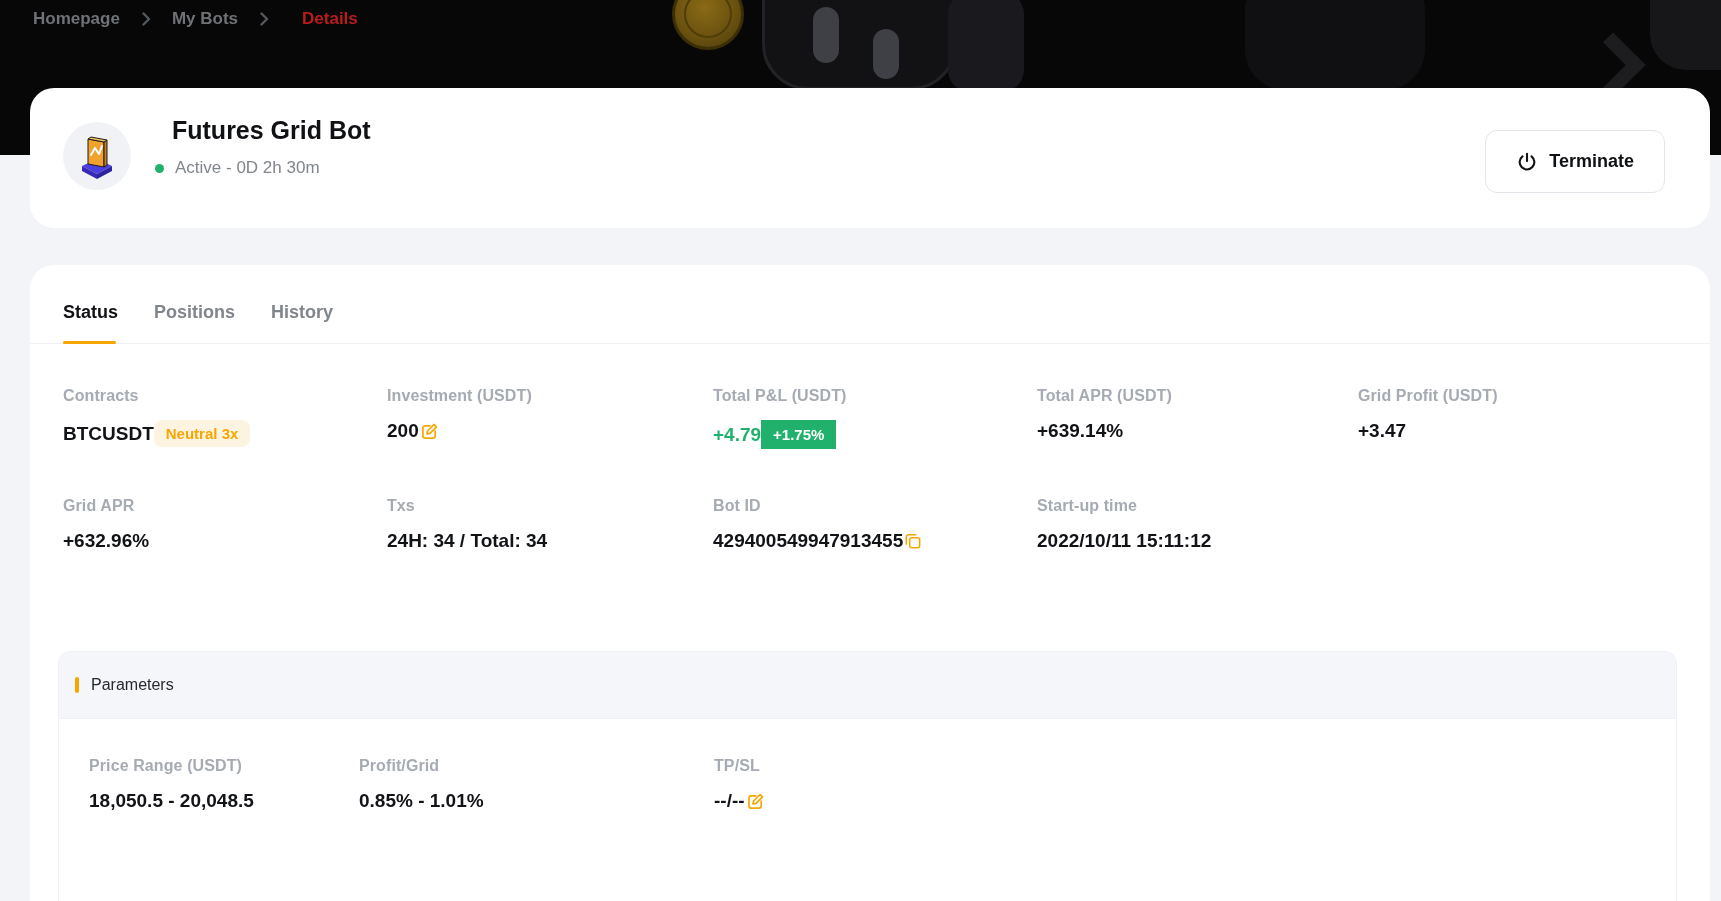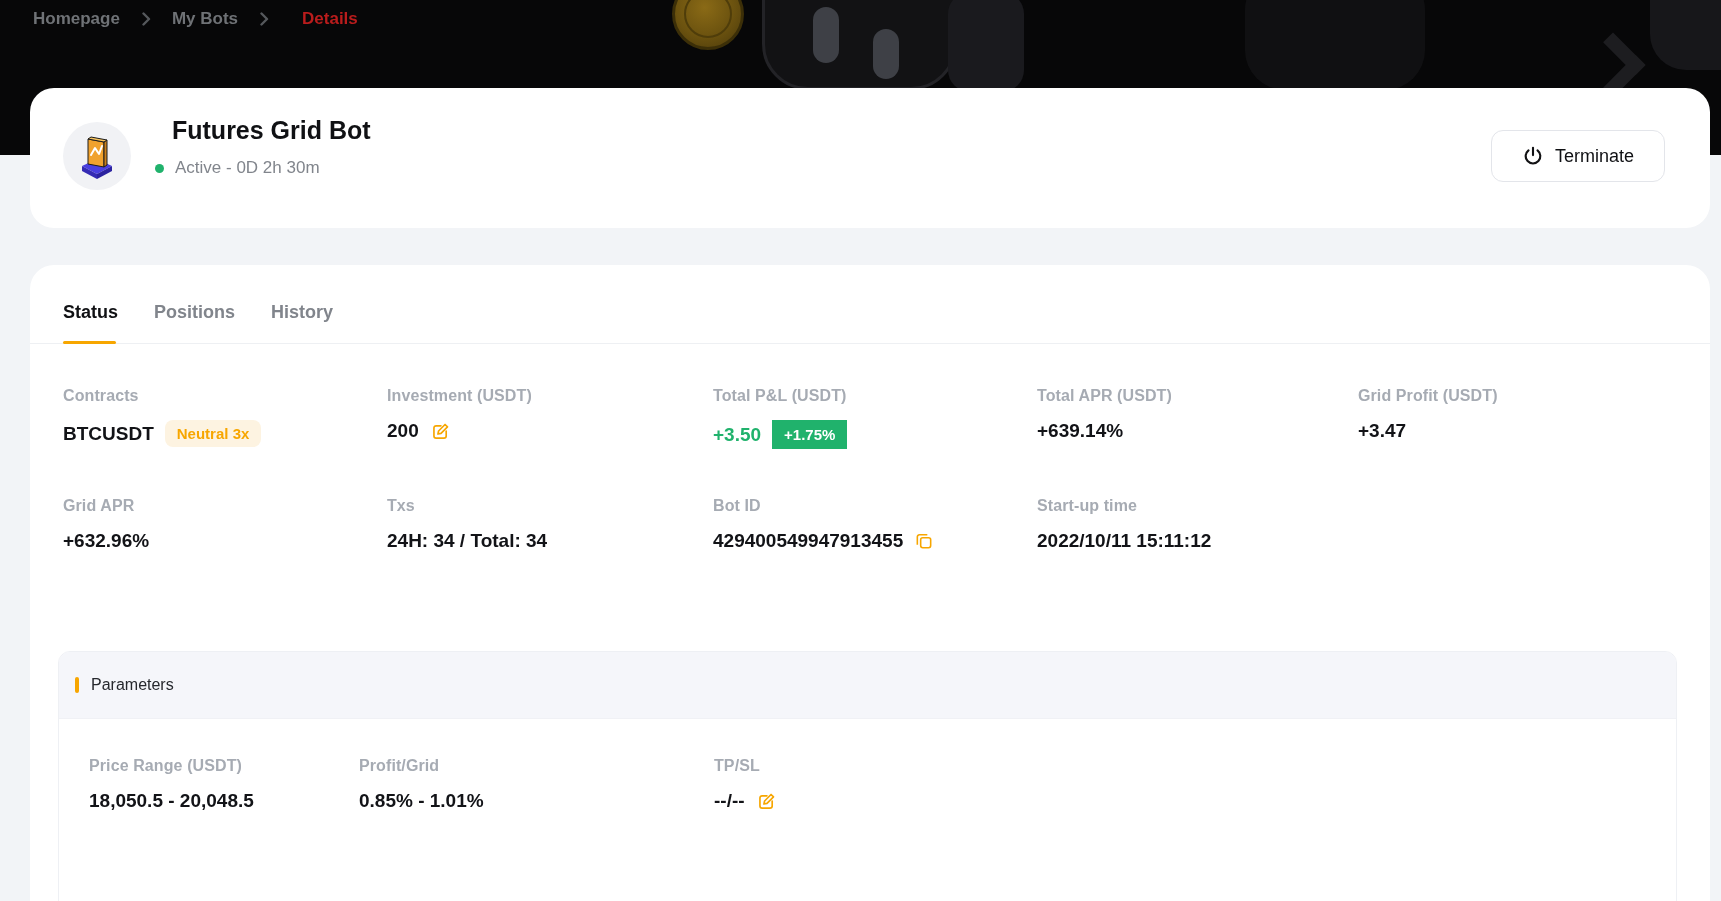--- a/index.html
+++ b/index.html
@@ -77,24 +77,24 @@
   }
   .avatar{
     position:absolute;left:33px;top:34px;width:68px;height:68px;border-radius:50%;
     background:#f1f2f5;display:flex;align-items:center;justify-content:center;
   }
   .bot-title{position:absolute;left:142px;top:28px;font-size:25px;font-weight:bold;color:#101114;}
   .bot-status{position:absolute;left:125px;top:70px;display:flex;align-items:center;gap:11px;}
   .status-dot{width:9px;height:9px;border-radius:50%;background:var(--green);}
   .status-text{font-size:17px;color:var(--muted);}
   .terminate-btn{
-    position:absolute;right:45px;top:42px;height:52px;padding:0 30px;
+    position:absolute;right:45px;top:42px;height:63px;padding:0 30px;
     display:flex;align-items:center;gap:11px;
     background:#ffffff;border:1px solid #e3e5ea;border-radius:12px;
-    font-size:18px;font-weight:normal;color:#101114;cursor:pointer;
+    font-size:18px;font-weight:bold;color:#101114;cursor:pointer;
     font-family:"Liberation Sans","DejaVu Sans",sans-serif;
   }
 
   .main-card{
     position:absolute;left:30px;top:265px;width:1680px;height:636px;
     background:#ffffff;border-radius:24px 24px 0 0;z-index:4;
   }
 
   
   .tabs{
@@ -109,21 +109,21 @@
     background:var(--accent);
   }
 
   
   .stats-row{position:absolute;left:33px;right:20px;display:grid;}
   .stats-row.r1{top:122px;grid-template-columns:324px 326px 324px 321px 1fr;}
   .stats-row.r2{top:232px;grid-template-columns:324px 326px 324px 1fr;}
   .stat-label{font-size:16px;color:var(--label);font-weight:bold;letter-spacing:.1px;}
   .stat-value{
     margin-top:15px;font-size:19px;font-weight:bold;color:#121317;
-    display:flex;align-items:center;gap:11px;
+    display:flex;align-items:center;
   }
   .stat-value.green{color:var(--green);}
   .badge-neutral{
     background:#fdf3e1;color:var(--accent);font-size:15px;font-weight:bold;
     padding:6px 12px;border-radius:8px;line-height:1;
   }
   .badge-green{
     background:var(--green);color:#ffffff;font-size:15px;font-weight:bold;
     padding:7px 12px;border-radius:0;line-height:1;
   }
@@ -232,21 +232,21 @@
           <svg width="21" height="21" viewBox="0 0 24 24" fill="none" stroke="currentColor" stroke-width="1.9" stroke-linecap="round" stroke-linejoin="round">
               <path d="M12.5 5.5H7A2.5 2.5 0 0 0 4.5 8v9A2.5 2.5 0 0 0 7 19.5h9a2.5 2.5 0 0 0 2.5-2.5v-5.5"></path>
               <path d="M17.2 4l2.8 2.8-7.4 7.4-3.5.7.7-3.5z"></path>
             </svg>
         </button>
       </div>
     </div>
     <div>
       <div class="stat-label">Total P&amp;L (USDT)</div>
       <div class="stat-value green">
-        <span>+3.50</span>
+        <span>+4.79</span>
         <span class="badge-green">+1.75%</span>
       </div>
     </div>
     <div>
       <div class="stat-label">Total APR (USDT)</div>
       <div class="stat-value">
           <span>+639.14%</span>
         </div>
     </div>
     <div>

